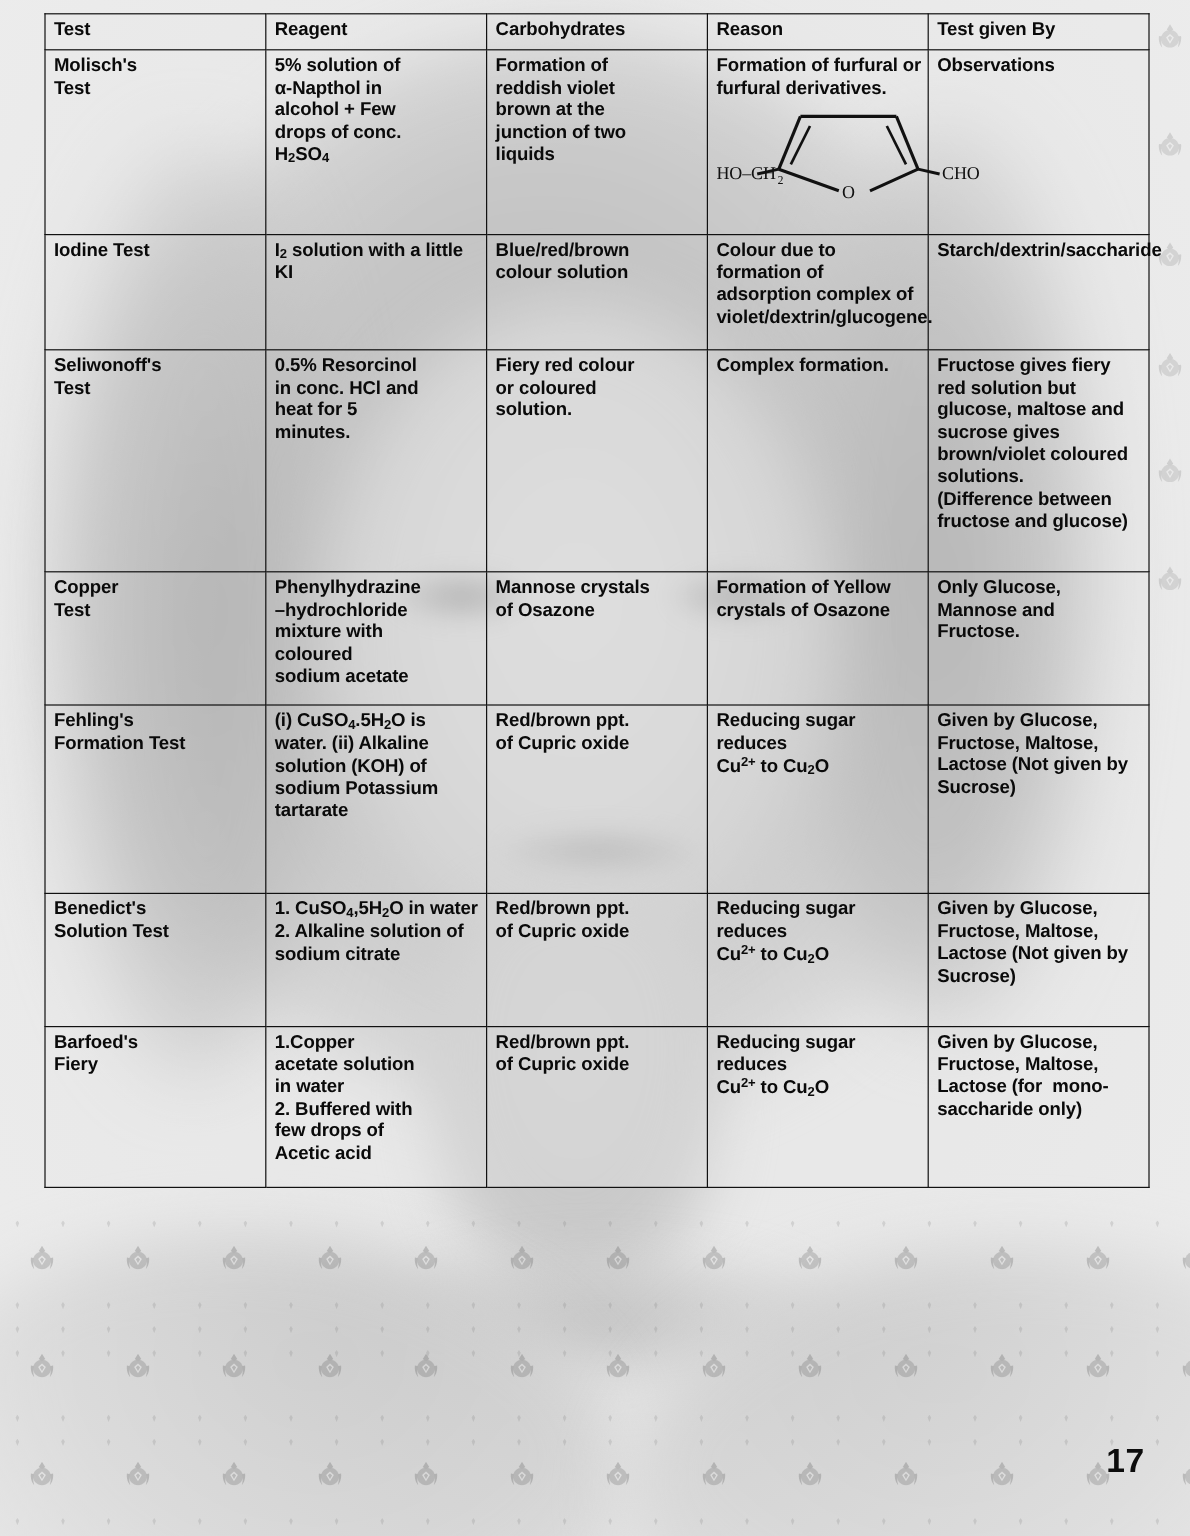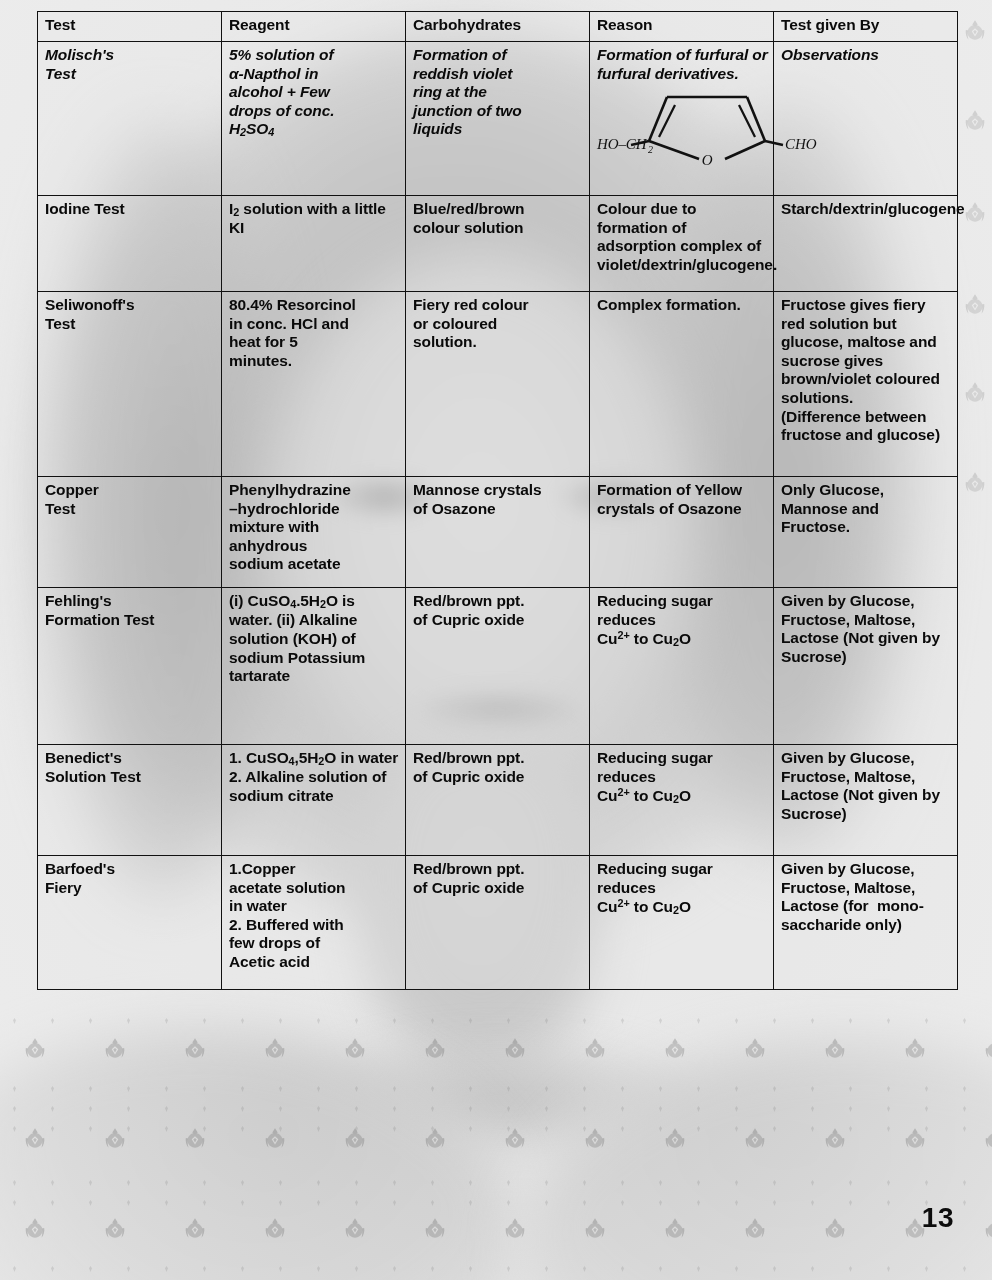--- a/index.html
+++ b/index.html
@@ -156,21 +156,21 @@
   td.cell-reagent   { width: 161px; margin-top: 20px; }
   td.cell-obs       { width: 164px; }
   td.cell-reason    { width: 244px; }
   td.cell-given     { width: 217px; }
 
   .cell-line { display: block; white-space: pre-wrap; }
   sub { font-size: 0.70em; vertical-align: -0.22em; }
   sup { font-size: 0.70em; vertical-align: 0.44em; }
 
   
-  tr.row-molisch td   { height: 154px; font-style: italic; }
+  tr.row-molisch td   { height: 154px; }
   tr.row-iodine td    { height: 96px; }
   tr.row-seliwonoff td{ height: 185px; }
   tr.row-osazone td   { height: 111px; }
   tr.row-fehling td   { height: 157px; }
   tr.row-benedict td  { height: 111px; }
   tr.row-barfoed td   { height: 134px; }
 
   
   .loose-lines { line-height: 2.0; }
 
@@ -1427,21 +1427,21 @@
           <td class="cell-reagent">
             <span class="cell-line">5% solution of
 α-Napthol in
 alcohol + Few
 drops of conc.
 </span><span>H<sub>2</sub>SO<sub>4</sub></span>
           </td>
           <td class="cell-obs">
             <span class="cell-line">Formation of
 reddish violet
-ring at the
+brown at the
 junction of two
 liquids</span>
           </td>
           <td class="cell-reason">
             <span class="cell-line">Formation of furfural or
 furfural derivatives.</span>
             <div class="furan-box">
               <svg width="236" height="86" viewBox="0 0 236 86" aria-hidden="true">
 
                 <line x1="72" y1="12" x2="152" y2="12" stroke="#111" stroke-width="2.6"></line>
@@ -1484,31 +1484,31 @@
           <td class="cell-obs">
             <span class="cell-line">Blue/red/brown
 colour solution</span>
           </td>
           <td class="cell-reason loose-lines">
             <span class="cell-line">Colour due to formation of
 adsorption complex of
 violet/dextrin/glucogene.</span>
           </td>
           <td class="cell-given">
-            <span class="cell-line">Starch/dextrin/glucogene</span>
+            <span class="cell-line">Starch/dextrin/saccharide</span>
           </td>
         </tr>
 
         <tr class="row-seliwonoff">
           <td class="cell-test">
             <span class="cell-line">Seliwonoff's
 Test</span>
           </td>
           <td class="cell-reagent">
-            <span class="cell-line">80.4% Resorcinol
+            <span class="cell-line">0.5% Resorcinol
 in conc. HCl and
 heat for 5
 minutes.</span>
           </td>
           <td class="cell-obs">
             <span class="cell-line">Fiery red colour
 or coloured
 solution.</span>
           </td>
           <td class="cell-reason">
@@ -1528,21 +1528,21 @@
 
         <tr class="row-osazone">
           <td class="cell-test">
             <span class="cell-line">Copper
 Test</span>
           </td>
           <td class="cell-reagent">
             <span class="cell-line">Phenylhydrazine
 –hydrochloride
 mixture with
-anhydrous
+coloured
 sodium acetate</span>
           </td>
           <td class="cell-obs">
             <span class="cell-line">Mannose crystals
 of Osazone</span>
           </td>
           <td class="cell-reason">
             <span class="cell-line">Formation of Yellow
 crystals of Osazone</span>
           </td>
@@ -1637,15 +1637,15 @@
 Fructose, Maltose,
 Lactose (for  mono-
 saccharide only)</span>
           </td>
         </tr>
 
       </tbody>
     </table>
   </div>
 
-  <div id="page-number">13</div>
+  <div id="page-number">17</div>
 
 </div>
 
 </body></html>

